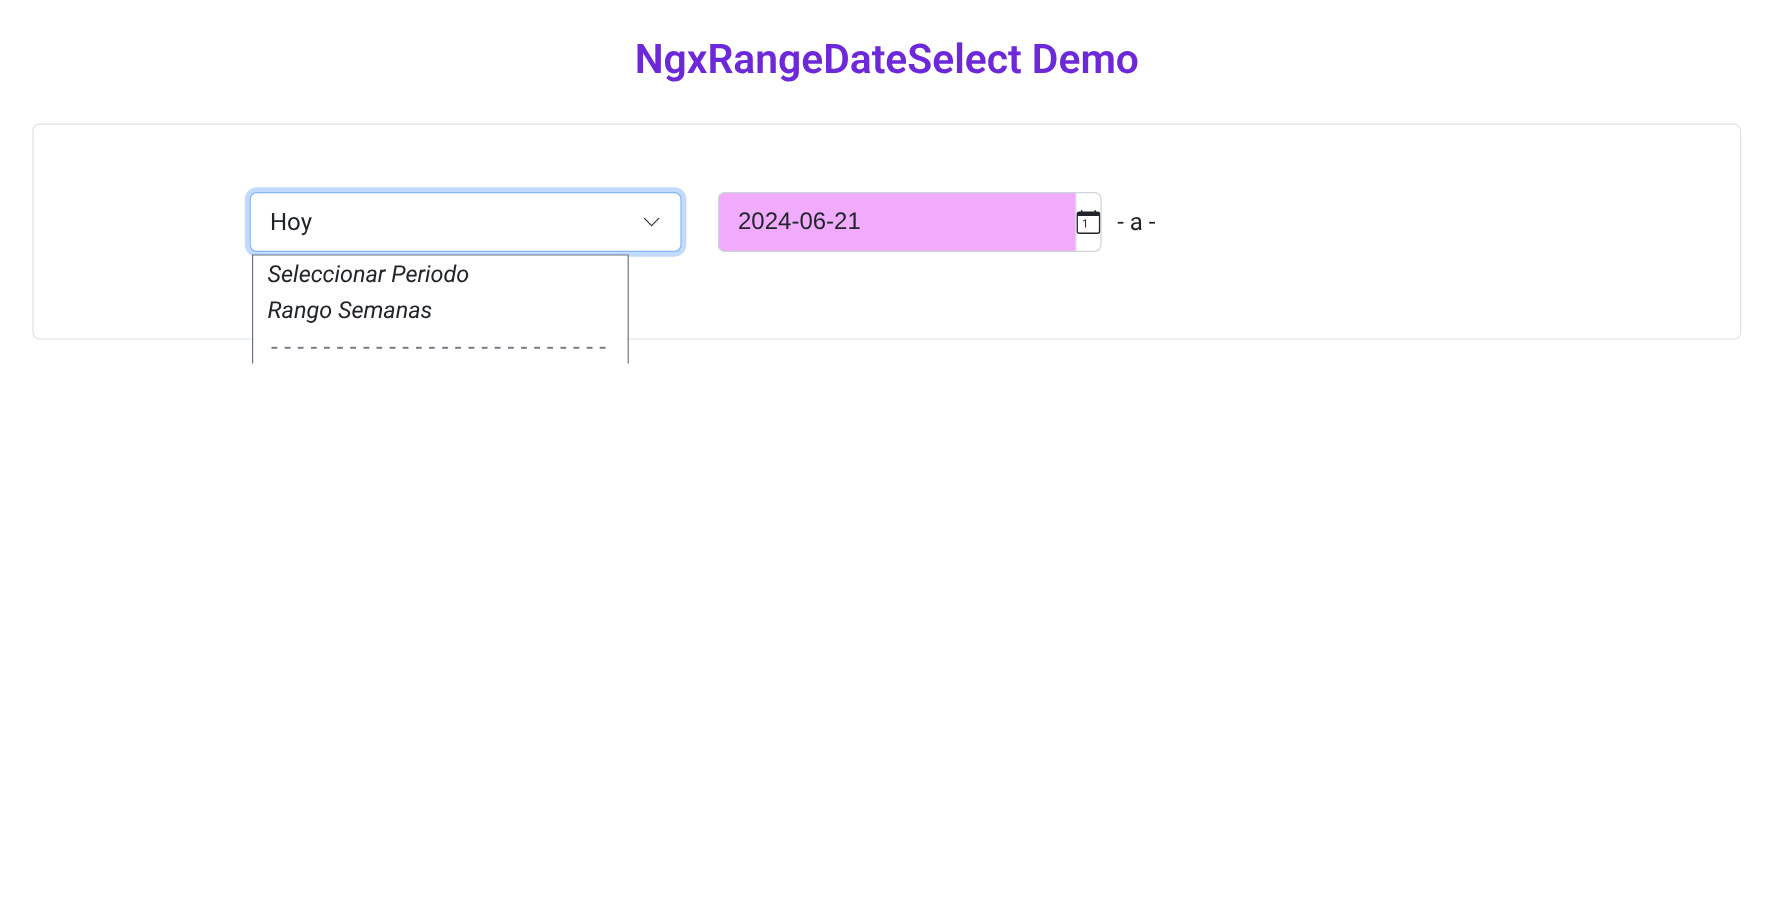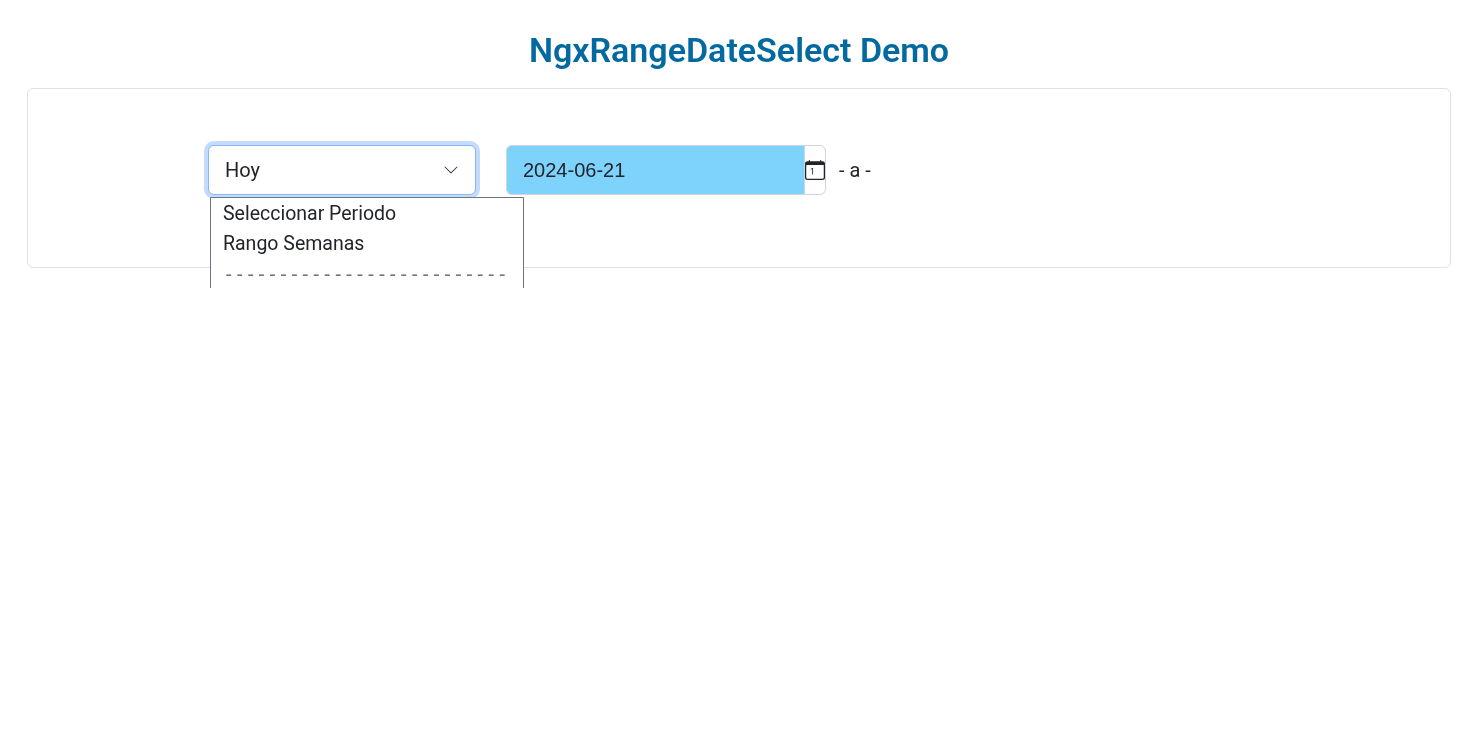--- a/index.html
+++ b/index.html
@@ -14,37 +14,37 @@
     }
     .container {
       max-width: 1478px;
       margin: 0 auto;
       padding: 30px 27px 20px;
     }
     h1 {
       text-align: center;
       font-size: 34px;
       font-weight: 600;
-      margin-bottom: 18px;
-      color: #0369a1;
+      margin-bottom: 33px;
+      color: #6d28d9;
     }
     .card {
       border: 1px solid #dee2e6;
       border-radius: 6px;
       padding: 56px 180px 72px;
       position: relative;
     }
     .row {
       display: flex;
       align-items: center;
       gap: 30px;
     }
     .select-wrapper {
       position: relative;
-      width: 268px;
+      width: 360px;
     }
     .select-control {
       width: 100%;
       height: 50px;
       border: 1px solid #86b7fe;
       border-radius: 6px;
       padding: 0 16px;
       font-size: 20px;
       background: #fff;
       display: flex;
@@ -71,20 +71,21 @@
       overflow-y: hidden;
       z-index: 10;
     }
     .dropdown-item {
       padding: 1.5px 12px;
       font-size: 19.5px;
       line-height: 1.42;
       cursor: pointer;
       color: #212529;
       white-space: nowrap;
+      font-style: italic;
     }
     .dropdown-item.selected {
       background: #0d6efd;
       color: #fff;
     }
     .dropdown-divider {
       padding: 1.5px 12px;
       font-size: 19px;
       color: #6c757d;
       font-family: monospace;
@@ -97,21 +98,21 @@
     }
     .date-input {
       flex: 1;
       height: 50px;
       border: 1px solid #ced4da;
       border-right: none;
       border-radius: 6px 0 0 6px;
       padding: 0 16px;
       font-size: 20px;
       color: #212529;
-      background: #7dd3fc;
+      background: #f0abfc;
     }
     .calendar-btn {
       width: 44px;
       height: 50px;
       border: 1px solid #ced4da;
       border-radius: 0 6px 6px 0;
       background: #fff;
       display: flex;
       align-items: center;
       justify-content: center;

